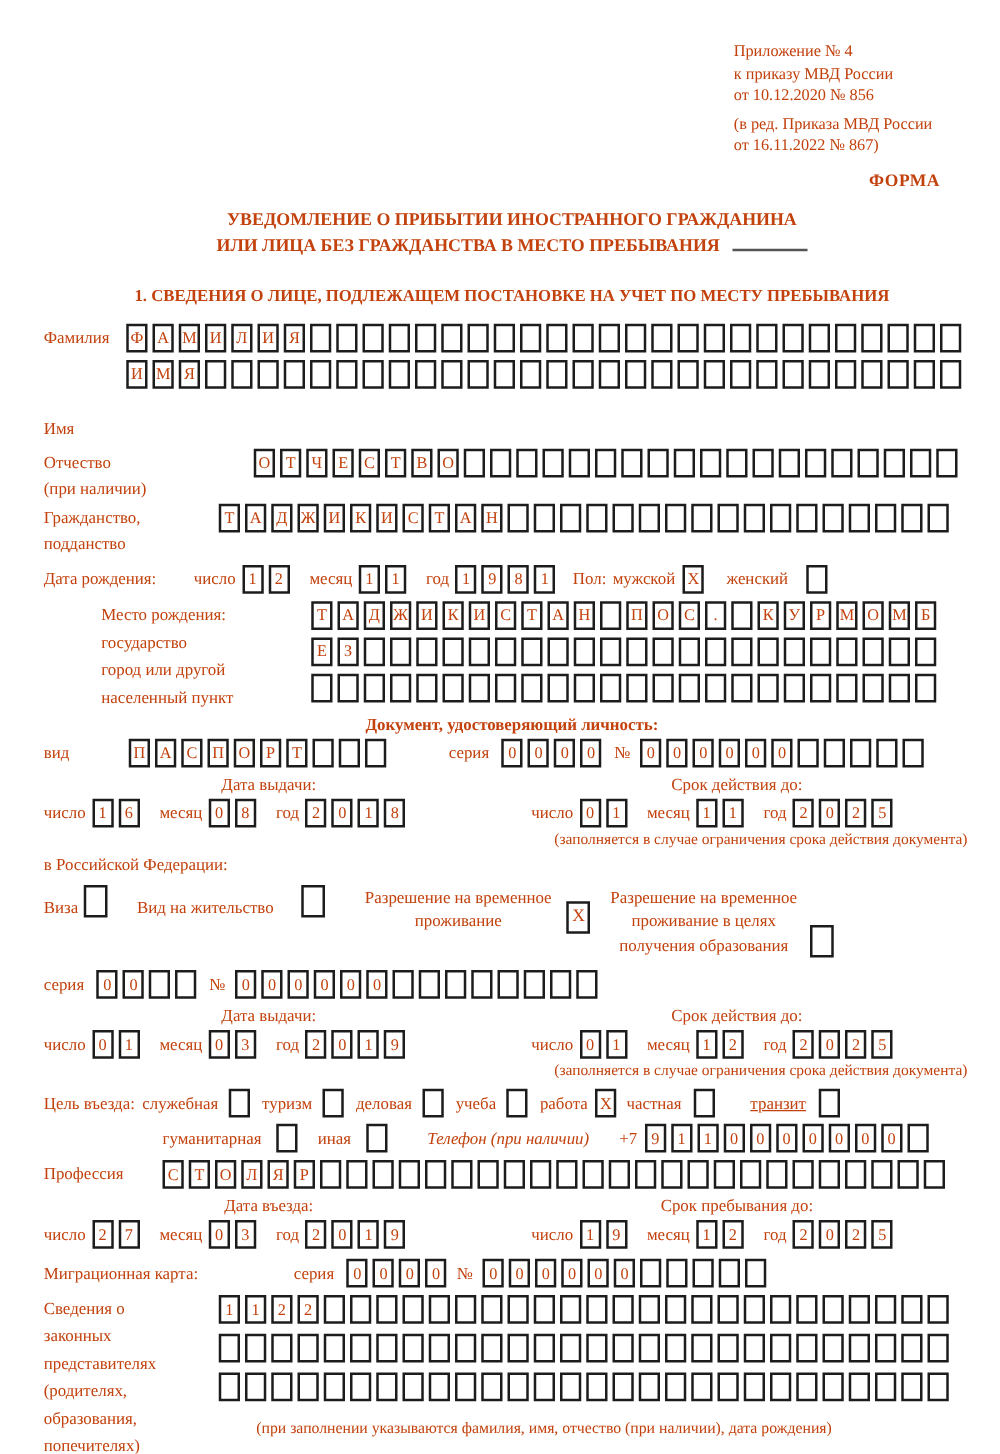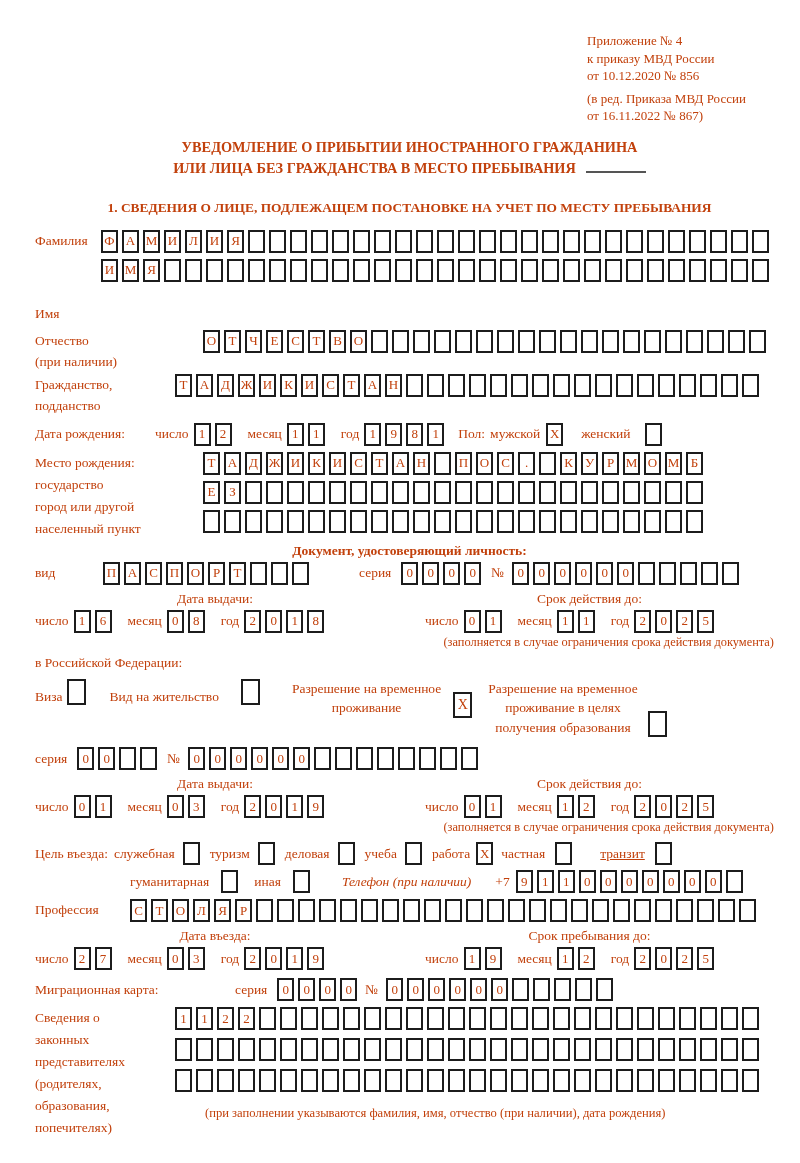--- a/index.html
+++ b/index.html
@@ -48,20 +48,21 @@
 <div class="page">
 
   <div class="ref">
     <div>Приложение № 4</div>
     <div>к приказу МВД России</div>
     <div>от 10.12.2020 № 856</div>
     <div class="amend">(в ред. Приказа МВД России</div>
     <div>от 16.11.2022 № 867)</div>
   </div>
 
+  <div class="forma">ФОРМА</div>
 
   <div class="title">
     <div>УВЕДОМЛЕНИЕ О ПРИБЫТИИ ИНОСТРАННОГО ГРАЖДАНИНА</div>
     <div><span>ИЛИ ЛИЦА БЕЗ ГРАЖДАНСТВА В МЕСТО ПРЕБЫВАНИЯ</span><span class="blankline"></span></div>
   </div>
 
   <div class="sec">1. СВЕДЕНИЯ О ЛИЦЕ, ПОДЛЕЖАЩЕМ ПОСТАНОВКЕ НА УЧЕТ ПО МЕСТУ ПРЕБЫВАНИЯ</div>
 
   <div class="frow" style="margin-top:14px;">
     <div class="lbl" style="width:66px;">Фамилия</div>
@@ -232,21 +233,21 @@
         <span class="cell">1</span>
       </span>
     <span style="margin-left:10px;">Пол:</span>
     <span style="margin-left:5px;">мужской</span>
     <span class="cell" style="margin-left:6px;">X</span>
     <span style="margin-left:14px;">женский</span>
     <span class="cell" style="margin-left:14px;"></span>
   </div>
 
   <div class="frow">
-    <div class="lbl" style="width:168px;line-height:22px;">
+    <div class="lbl" style="width:168px;line-height:22px;margin-left:46px;">
       <div>Место рождения:</div>
       <div>государство</div>
       <div>город или другой</div>
       <div>населенный пункт</div>
     </div>
     <div>
       <div class="cells mrow">
           <span class="cell">Т</span>
           <span class="cell">А</span>
           <span class="cell">Д</span>

